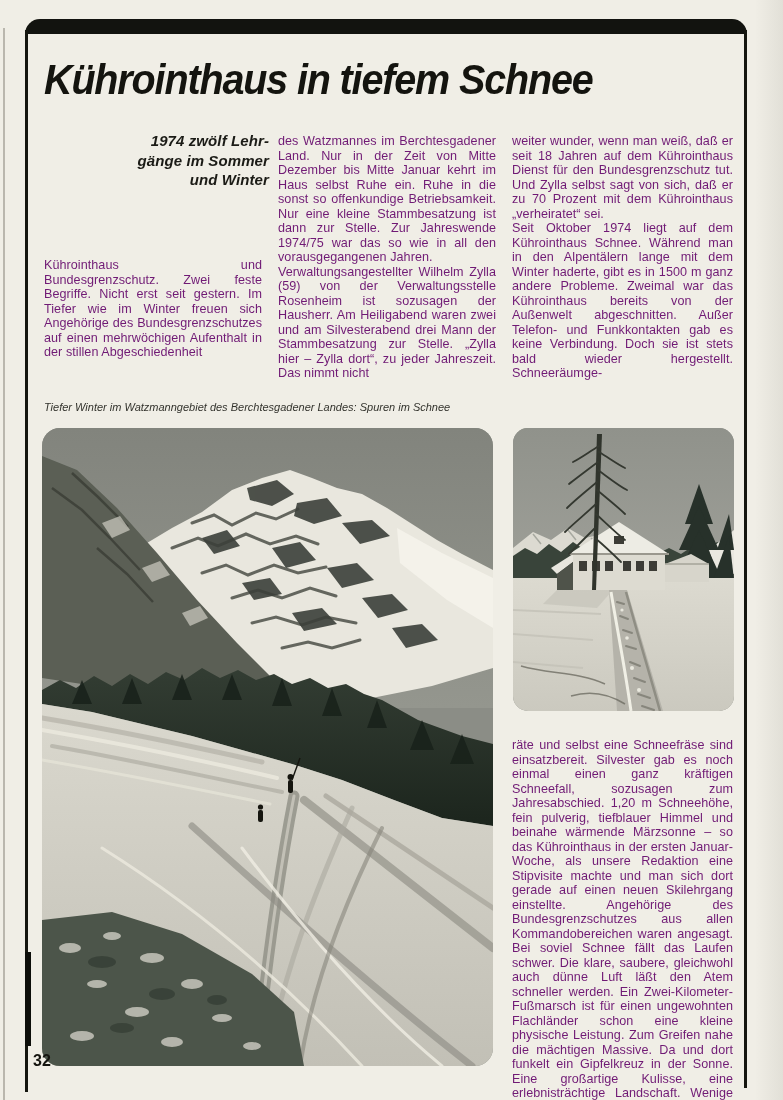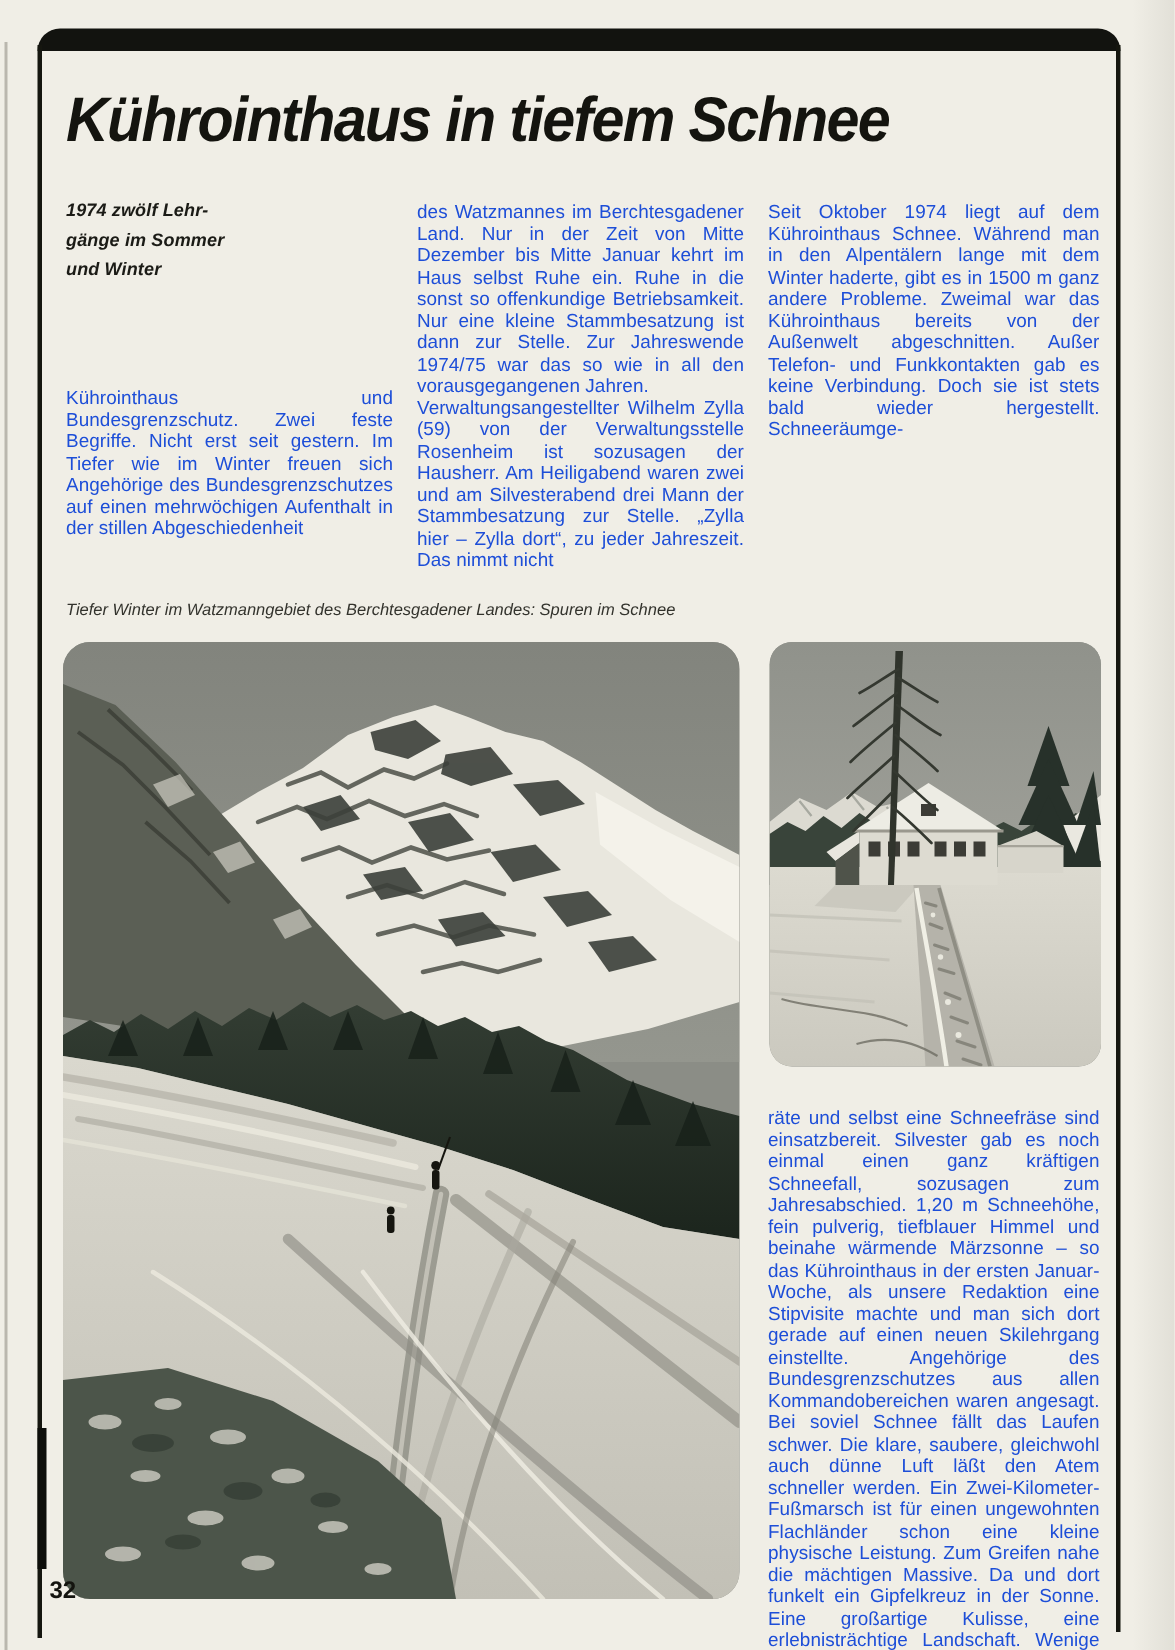--- a/index.html
+++ b/index.html
@@ -20,25 +20,25 @@
   .frame-right{position:absolute;left:744px;top:30px;width:3px;height:1058px;background:#15160f;}
 
   .title{
     position:absolute;left:44px;top:56px;margin:0;width:680px;
     font-size:42px;font-weight:bold;font-style:italic;color:#14140f;
     letter-spacing:-1.2px;transform:scaleX(.94);transform-origin:left top;
     white-space:nowrap;
   }
   .subhead{
     position:absolute;left:44px;top:131px;width:225px;
-    font-size:12px;line-height:19.5px;font-weight:bold;font-style:italic;
-    color:#1b1b16;white-space:pre-line;letter-spacing:.1px;
+    font-size:15px;line-height:19.5px;font-weight:bold;font-style:italic;
+    color:#1b1b16;white-space:pre-line;letter-spacing:.1px;text-align:right;
   }
   .col{position:absolute;font-size:12.6px;line-height:14.5px;text-align:justify;
-    color:#1d4ed8;letter-spacing:.05px;}
+    color:#701a75;letter-spacing:.05px;}
   .col p{margin:0;}
   .col1{left:44px;top:258px;width:218px;}
   .col2{left:278px;top:134px;width:218px;}
   .col3{left:512px;top:134px;width:221px;}
   .col4{left:512px;top:738px;width:221px;}
 
   .caption{position:absolute;top:401px;font-size:11px;font-style:italic;color:#33332d;
     white-space:nowrap;overflow:hidden;}
   .caption-left{left:44px;width:462px;}
   .caption-right{left:540px;width:244px;margin-top:36px;}
@@ -68,20 +68,21 @@
 und Winter</div>
 
 <div class="col col1">
   <p>Kührointhaus und Bundesgrenzschutz. Zwei feste Begriffe. Nicht erst seit gestern. Im Tiefer wie im Winter freuen sich Angehörige des Bundesgrenzschutzes auf einen mehrwöchigen Aufenthalt in der stillen Abgeschiedenheit</p>
 </div>
 <div class="col col2">
   <p>des Watzmannes im Berchtesgadener Land. Nur in der Zeit von Mitte Dezember bis Mitte Januar kehrt im Haus selbst Ruhe ein. Ruhe in die sonst so offenkundige Betriebsamkeit. Nur eine kleine Stammbesatzung ist dann zur Stelle. Zur Jahreswende 1974/75 war das so wie in all den vorausgegangenen Jahren.</p>
   <p>Verwaltungsangestellter Wilhelm Zylla (59) von der Verwaltungsstelle Rosenheim ist sozusagen der Hausherr. Am Heiligabend waren zwei und am Silvesterabend drei Mann der Stammbesatzung zur Stelle. „Zylla hier – Zylla dort“, zu jeder Jahreszeit. Das nimmt nicht</p>
 </div>
 <div class="col col3">
+  <p>weiter wunder, wenn man weiß, daß er seit 18 Jahren auf dem Kührointhaus Dienst für den Bundesgrenzschutz tut. Und Zylla selbst sagt von sich, daß er zu 70 Prozent mit dem Kührointhaus „verheiratet“ sei.</p>
   <p>Seit Oktober 1974 liegt auf dem Kührointhaus Schnee. Während man in den Alpentälern lange mit dem Winter haderte, gibt es in 1500 m ganz andere Probleme. Zweimal war das Kührointhaus bereits von der Außenwelt abgeschnitten. Außer Telefon- und Funkkontakten gab es keine Verbindung. Doch sie ist stets bald wieder hergestellt. Schneeräumge-</p>
 </div>
 
 <div class="caption caption-left">Tiefer Winter im Watzmanngebiet des Berchtesgadener Landes: Spuren im Schnee</div>
 <div class="caption caption-right">Das Kührointhaus Anfang Januar 1975</div>
 
 <figure class="photo-large">
 <svg viewBox="0 0 451 638" preserveAspectRatio="none">
   <defs>
     <linearGradient id="lgSky" x1="0" y1="0" x2="0" y2="1">

